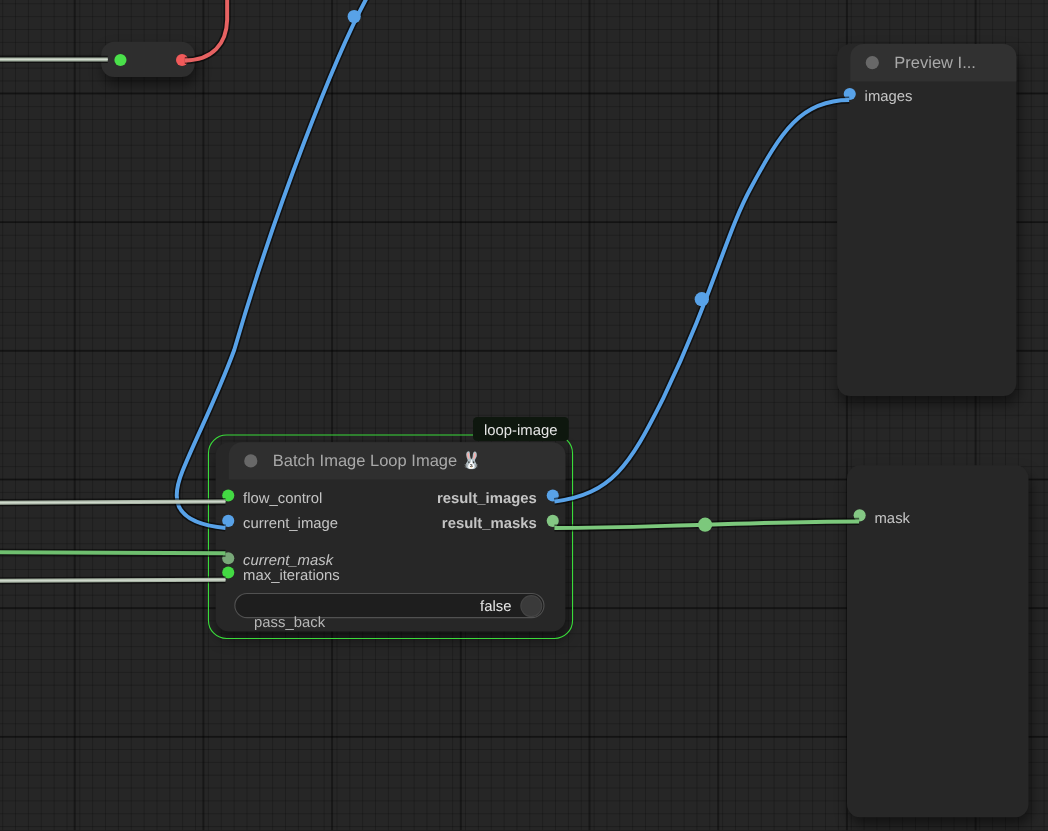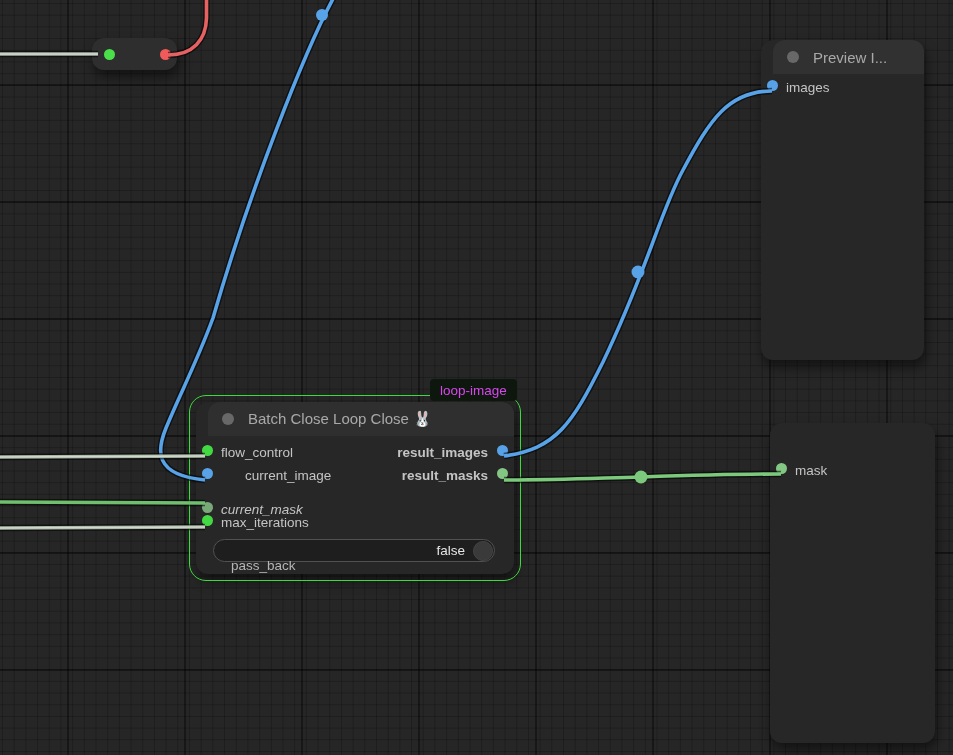--- a/index.html
+++ b/index.html
@@ -79,21 +79,21 @@
   .widget-value{font-size:13.5px;color:#e5e5e5;margin-right:8px;}
   .widget-knob{
     width:20px;height:20px;border-radius:50%;
     background:#3a3a3a;margin-right:1px;flex:0 0 auto;
     border:1px solid #444;box-sizing:border-box;
   }
   .node-tag{
     position:absolute;left:430px;top:379px;height:22px;
     padding:0 10px;background:#0e170e;border-radius:4px;
     display:flex;align-items:center;z-index:3;
-    font-size:13.5px;color:#d946ef;
+    font-size:13.5px;color:#e5e5e5;
   }
 
   
   .preview-node{left:761px;top:40px;width:163px;height:320px;}
   .maskpreview-node{left:770px;top:423px;width:165px;height:320px;}
   .preview-node .node-header,.maskpreview-node .node-header{background:#313131;}
 
   
   .collapsed-node{
     left:92px;top:38px;width:85px;height:32px;
@@ -139,28 +139,28 @@
   </div>
 
   <div class="node-tag">
     <span>loop-image</span>
   </div>
 
   <div class="node main-node">
     <div class="main-outline"></div>
     <div class="node-header">
       <span class="title-dot"></span>
-      <span class="node-title">Batch Close Loop Close 🐰</span>
+      <span class="node-title">Batch Image Loop Image 🐰</span>
     </div>
 
     <div class="io-row in" style="top:43px;">
       <span class="port-dot dot-green-bright"></span>
       <span class="port-label">flow_control</span>
     </div>
-    <div class="io-row in" style="top:66px;gap:24px;">
+    <div class="io-row in" style="top:66px;">
       <span class="port-dot dot-blue"></span>
       <span class="port-label">current_image</span>
     </div>
     <div class="io-row in" style="top:100px;font-style:italic;">
       <span class="port-dot dot-green-muted"></span>
       <span class="port-label">current_mask</span>
     </div>
     <div class="io-row in" style="top:113px;">
       <span class="port-dot dot-green-bright"></span>
       <span class="port-label">max_iterations</span>

